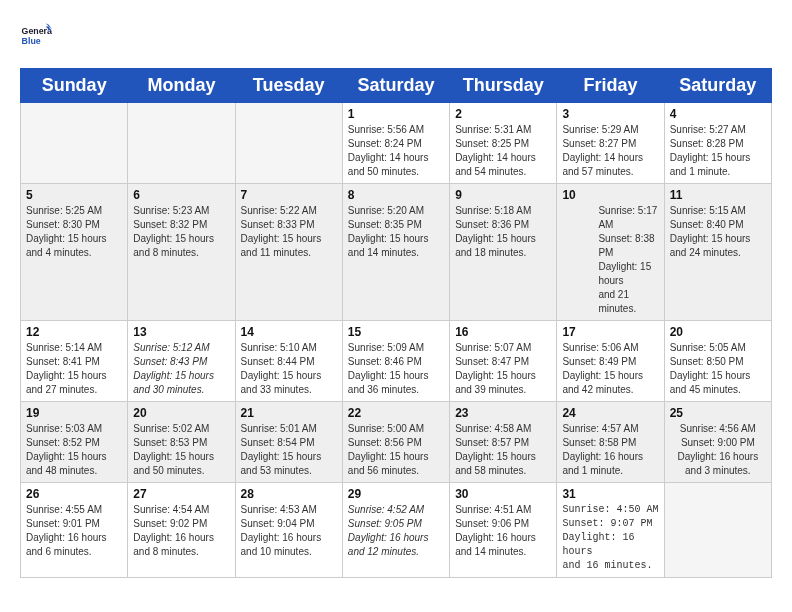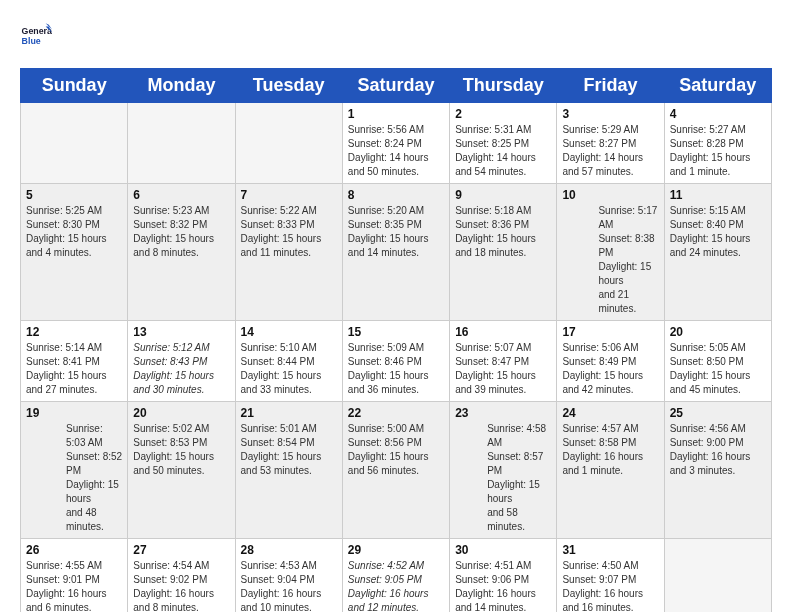--- a/index.html
+++ b/index.html
@@ -260,21 +260,21 @@
           <div class="day-number">20</div>
           <div class="day-info" style="white-space: pre-line;">Sunrise: 5:05 AM
 Sunset: 8:50 PM
 Daylight: 15 hours
 and 45 minutes.</div>
         </td>
       </tr>
       <tr class="row-shade">
         <td>
           <div class="day-number">19</div>
-          <div class="day-info" style="white-space: pre-line; margin-left: 40px;">Sunrise: 5:03 AM
+          <div class="day-info" style="white-space: pre-line;">Sunrise: 5:03 AM
 Sunset: 8:52 PM
 Daylight: 15 hours
 and 48 minutes.</div>
         </td>
         <td>
           <div class="day-number">20</div>
           <div class="day-info" style="white-space: pre-line;">Sunrise: 5:02 AM
 Sunset: 8:53 PM
 Daylight: 15 hours
 and 50 minutes.</div>
@@ -288,35 +288,35 @@
         </td>
         <td>
           <div class="day-number">22</div>
           <div class="day-info" style="white-space: pre-line;">Sunrise: 5:00 AM
 Sunset: 8:56 PM
 Daylight: 15 hours
 and 56 minutes.</div>
         </td>
         <td>
           <div class="day-number">23</div>
-          <div class="day-info" style="white-space: pre-line; margin-left: 32px;">Sunrise: 4:58 AM
+          <div class="day-info" style="white-space: pre-line;">Sunrise: 4:58 AM
 Sunset: 8:57 PM
 Daylight: 15 hours
 and 58 minutes.</div>
         </td>
         <td>
           <div class="day-number">24</div>
           <div class="day-info" style="white-space: pre-line;">Sunrise: 4:57 AM
 Sunset: 8:58 PM
 Daylight: 16 hours
 and 1 minute.</div>
         </td>
         <td>
           <div class="day-number">25</div>
-          <div class="day-info" style="white-space: pre-line;">Sunrise: 4:56 AM
+          <div class="day-info" style="white-space: pre-line; text-align: center;">Sunrise: 4:56 AM
 Sunset: 9:00 PM
 Daylight: 16 hours
 and 3 minutes.</div>
         </td>
       </tr>
       <tr>
         <td>
           <div class="day-number">26</div>
           <div class="day-info" style="white-space: pre-line;">Sunrise: 4:55 AM
 Sunset: 9:01 PM
@@ -346,21 +346,21 @@
         </td>
         <td>
           <div class="day-number">30</div>
           <div class="day-info" style="white-space: pre-line;">Sunrise: 4:51 AM
 Sunset: 9:06 PM
 Daylight: 16 hours
 and 14 minutes.</div>
         </td>
         <td>
           <div class="day-number">31</div>
-          <div class="day-info" style="white-space: pre-line;">Sunrise: 4:50 AM
+          <div class="day-info" style="white-space: pre-line; font-family: Liberation Mono, monospace;">Sunrise: 4:50 AM
 Sunset: 9:07 PM
 Daylight: 16 hours
 and 16 minutes.</div>
         </td>
         <td class="empty"></td>
       </tr>
     </tbody>
 </table>
 
 </body></html>

